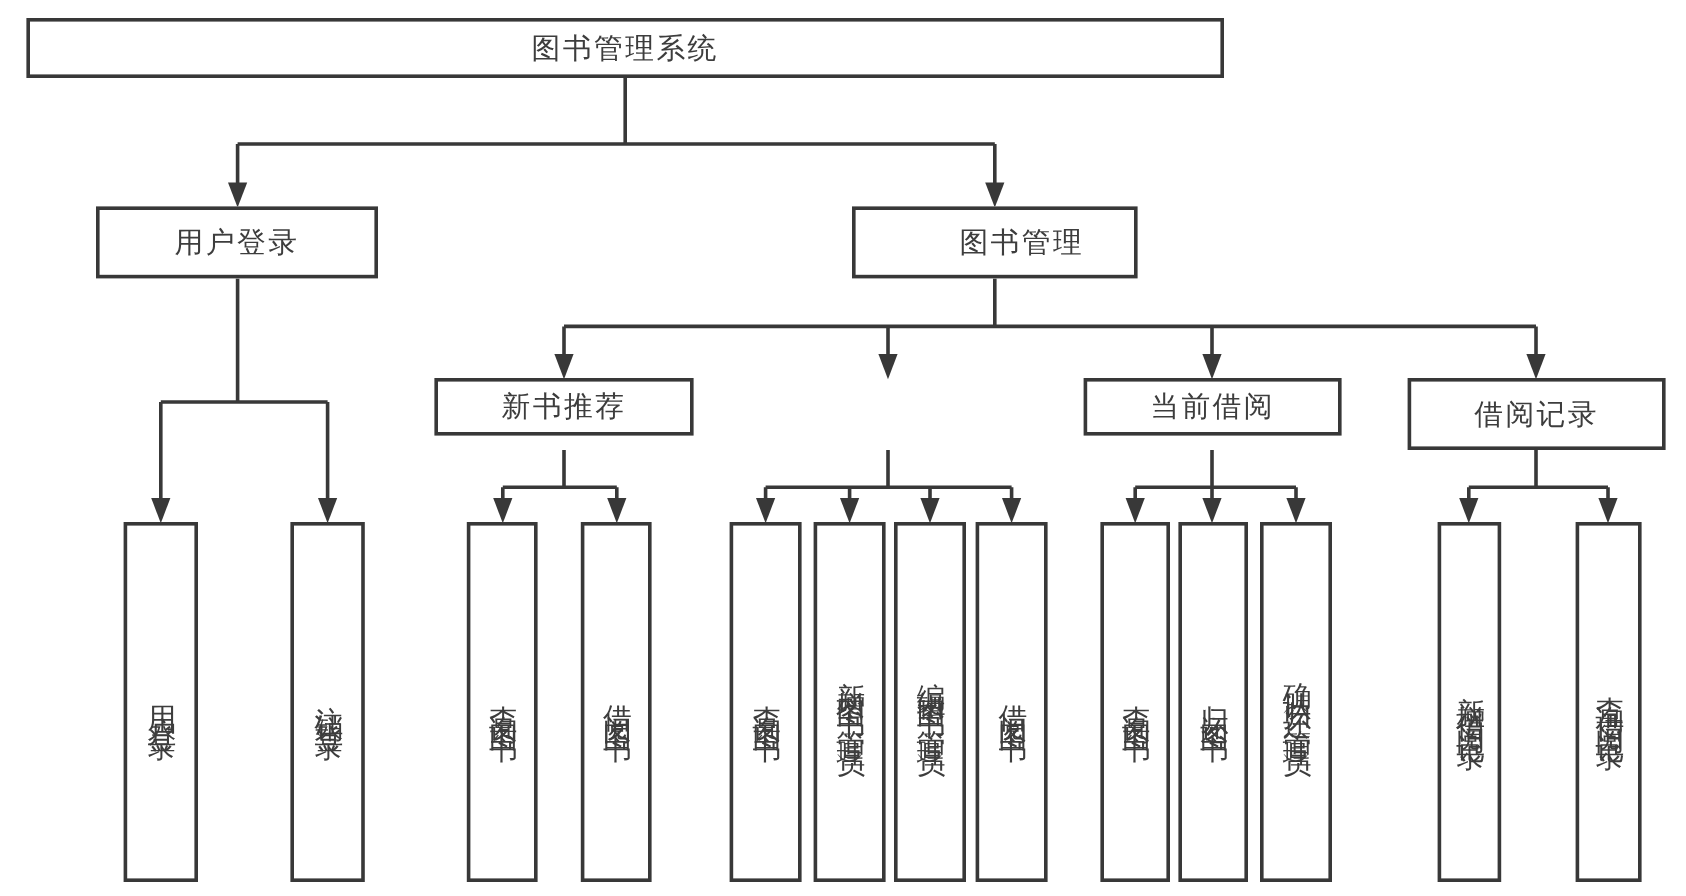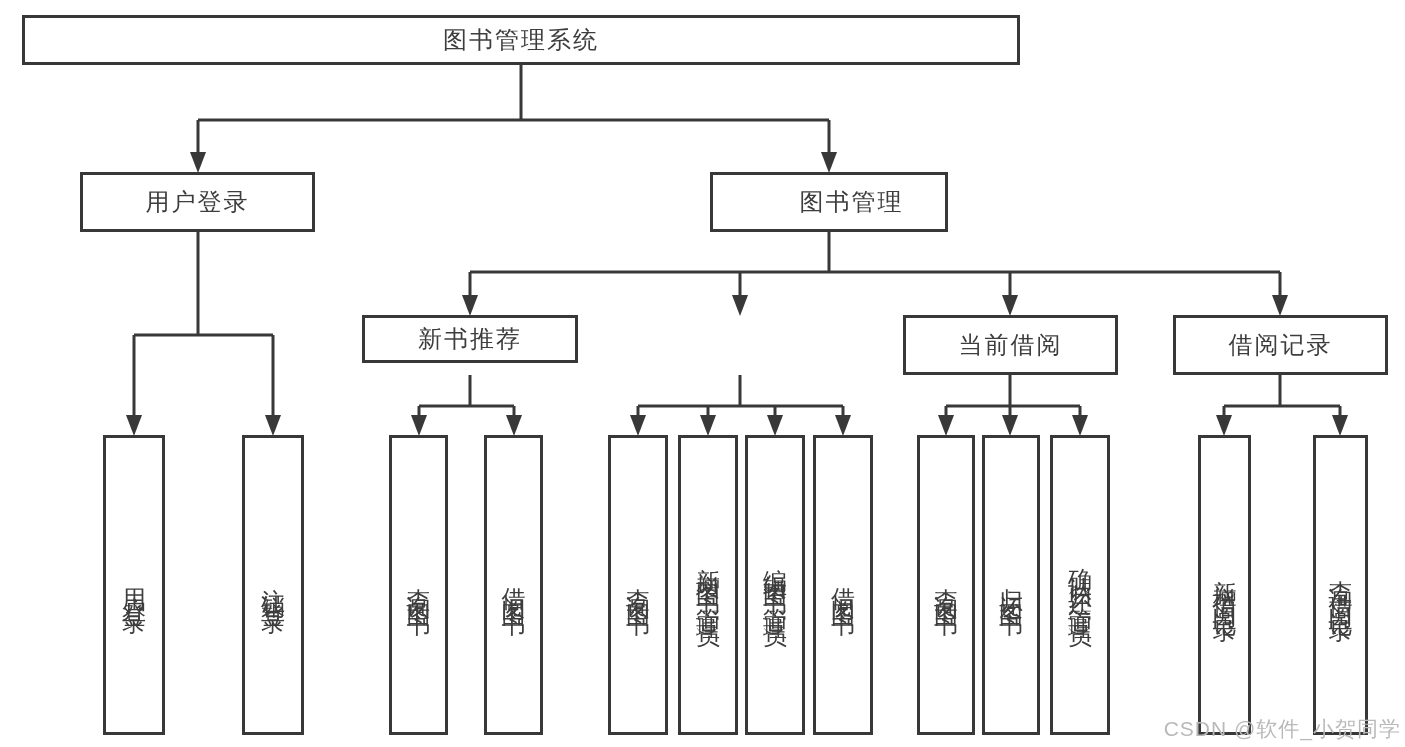--- a/index.html
+++ b/index.html
@@ -113,21 +113,21 @@
   <div class="node" style="left:80px; top:172px; width:235px; height:60px;">
     <span class="lbl">用户登录</span>
   </div>
   <div class="node" style="left:710px; top:172px; width:238px; height:60px;padding-left:45px;">
     <span class="lbl">图书管理</span>
   </div>
 
   <div class="node" style="left:362px; top:315px; width:216px; height:48px;">
     <span class="lbl">新书推荐</span>
   </div>
-  <div class="node" style="left:903px; top:315px; width:215px; height:60px;">
+  <div class="node" style="left:903px; top:315px; width:215px; height:48px;">
     <span class="lbl">当前借阅</span>
   </div>
   <div class="node" style="left:1173px; top:315px; width:215px; height:60px;">
     <span class="lbl">借阅记录</span>
   </div>
 
   <div class="node vnode" style="left:103px; top:435px; width:62px; height:300px;">
     <span class="lbl">用户登录</span>
   </div>
   <div class="node vnode" style="left:242px; top:435px; width:62px; height:300px;">
@@ -164,15 +164,14 @@
     <span class="lbl">确认归还（管理员）</span>
   </div>
 
   <div class="node vnode" style="left:1198px; top:435px; width:53px; height:300px;">
     <span class="lbl">新增借阅记录</span>
   </div>
   <div class="node vnode" style="left:1313px; top:435px; width:55px; height:300px;">
     <span class="lbl">查询借阅记录</span>
   </div>
 
-  <div class="watermark">CSDN @软件_小贺同学</div>
 
 </div>
 
 </body></html>

